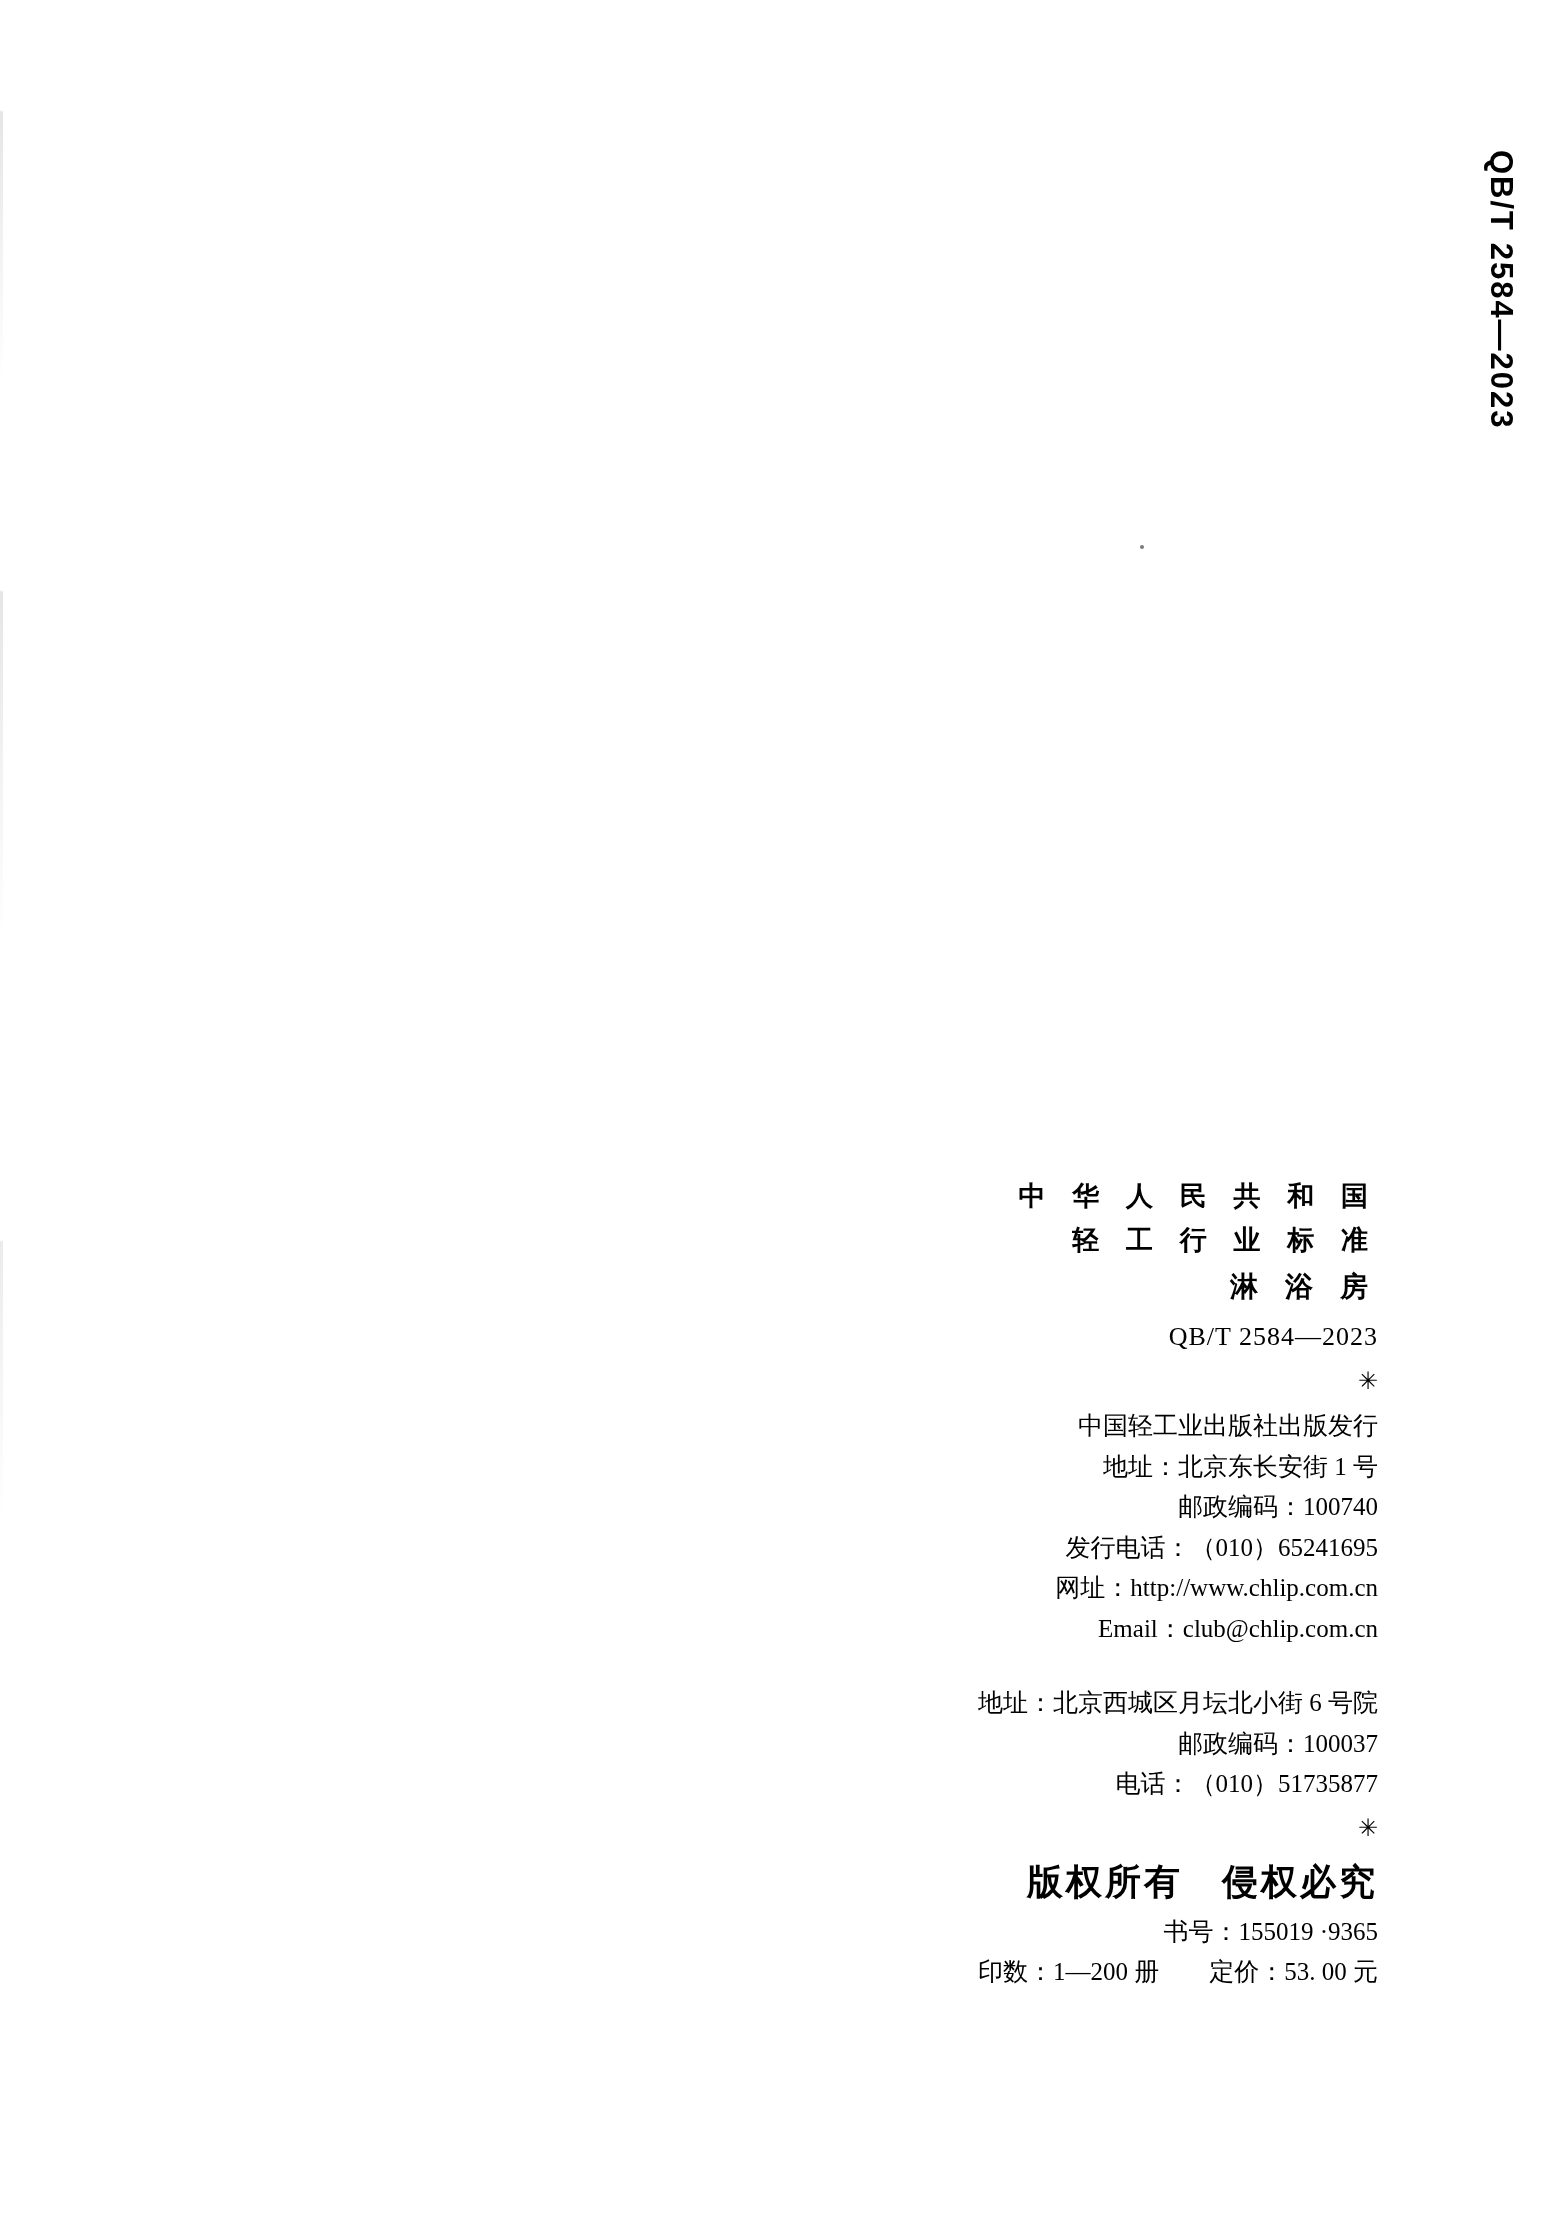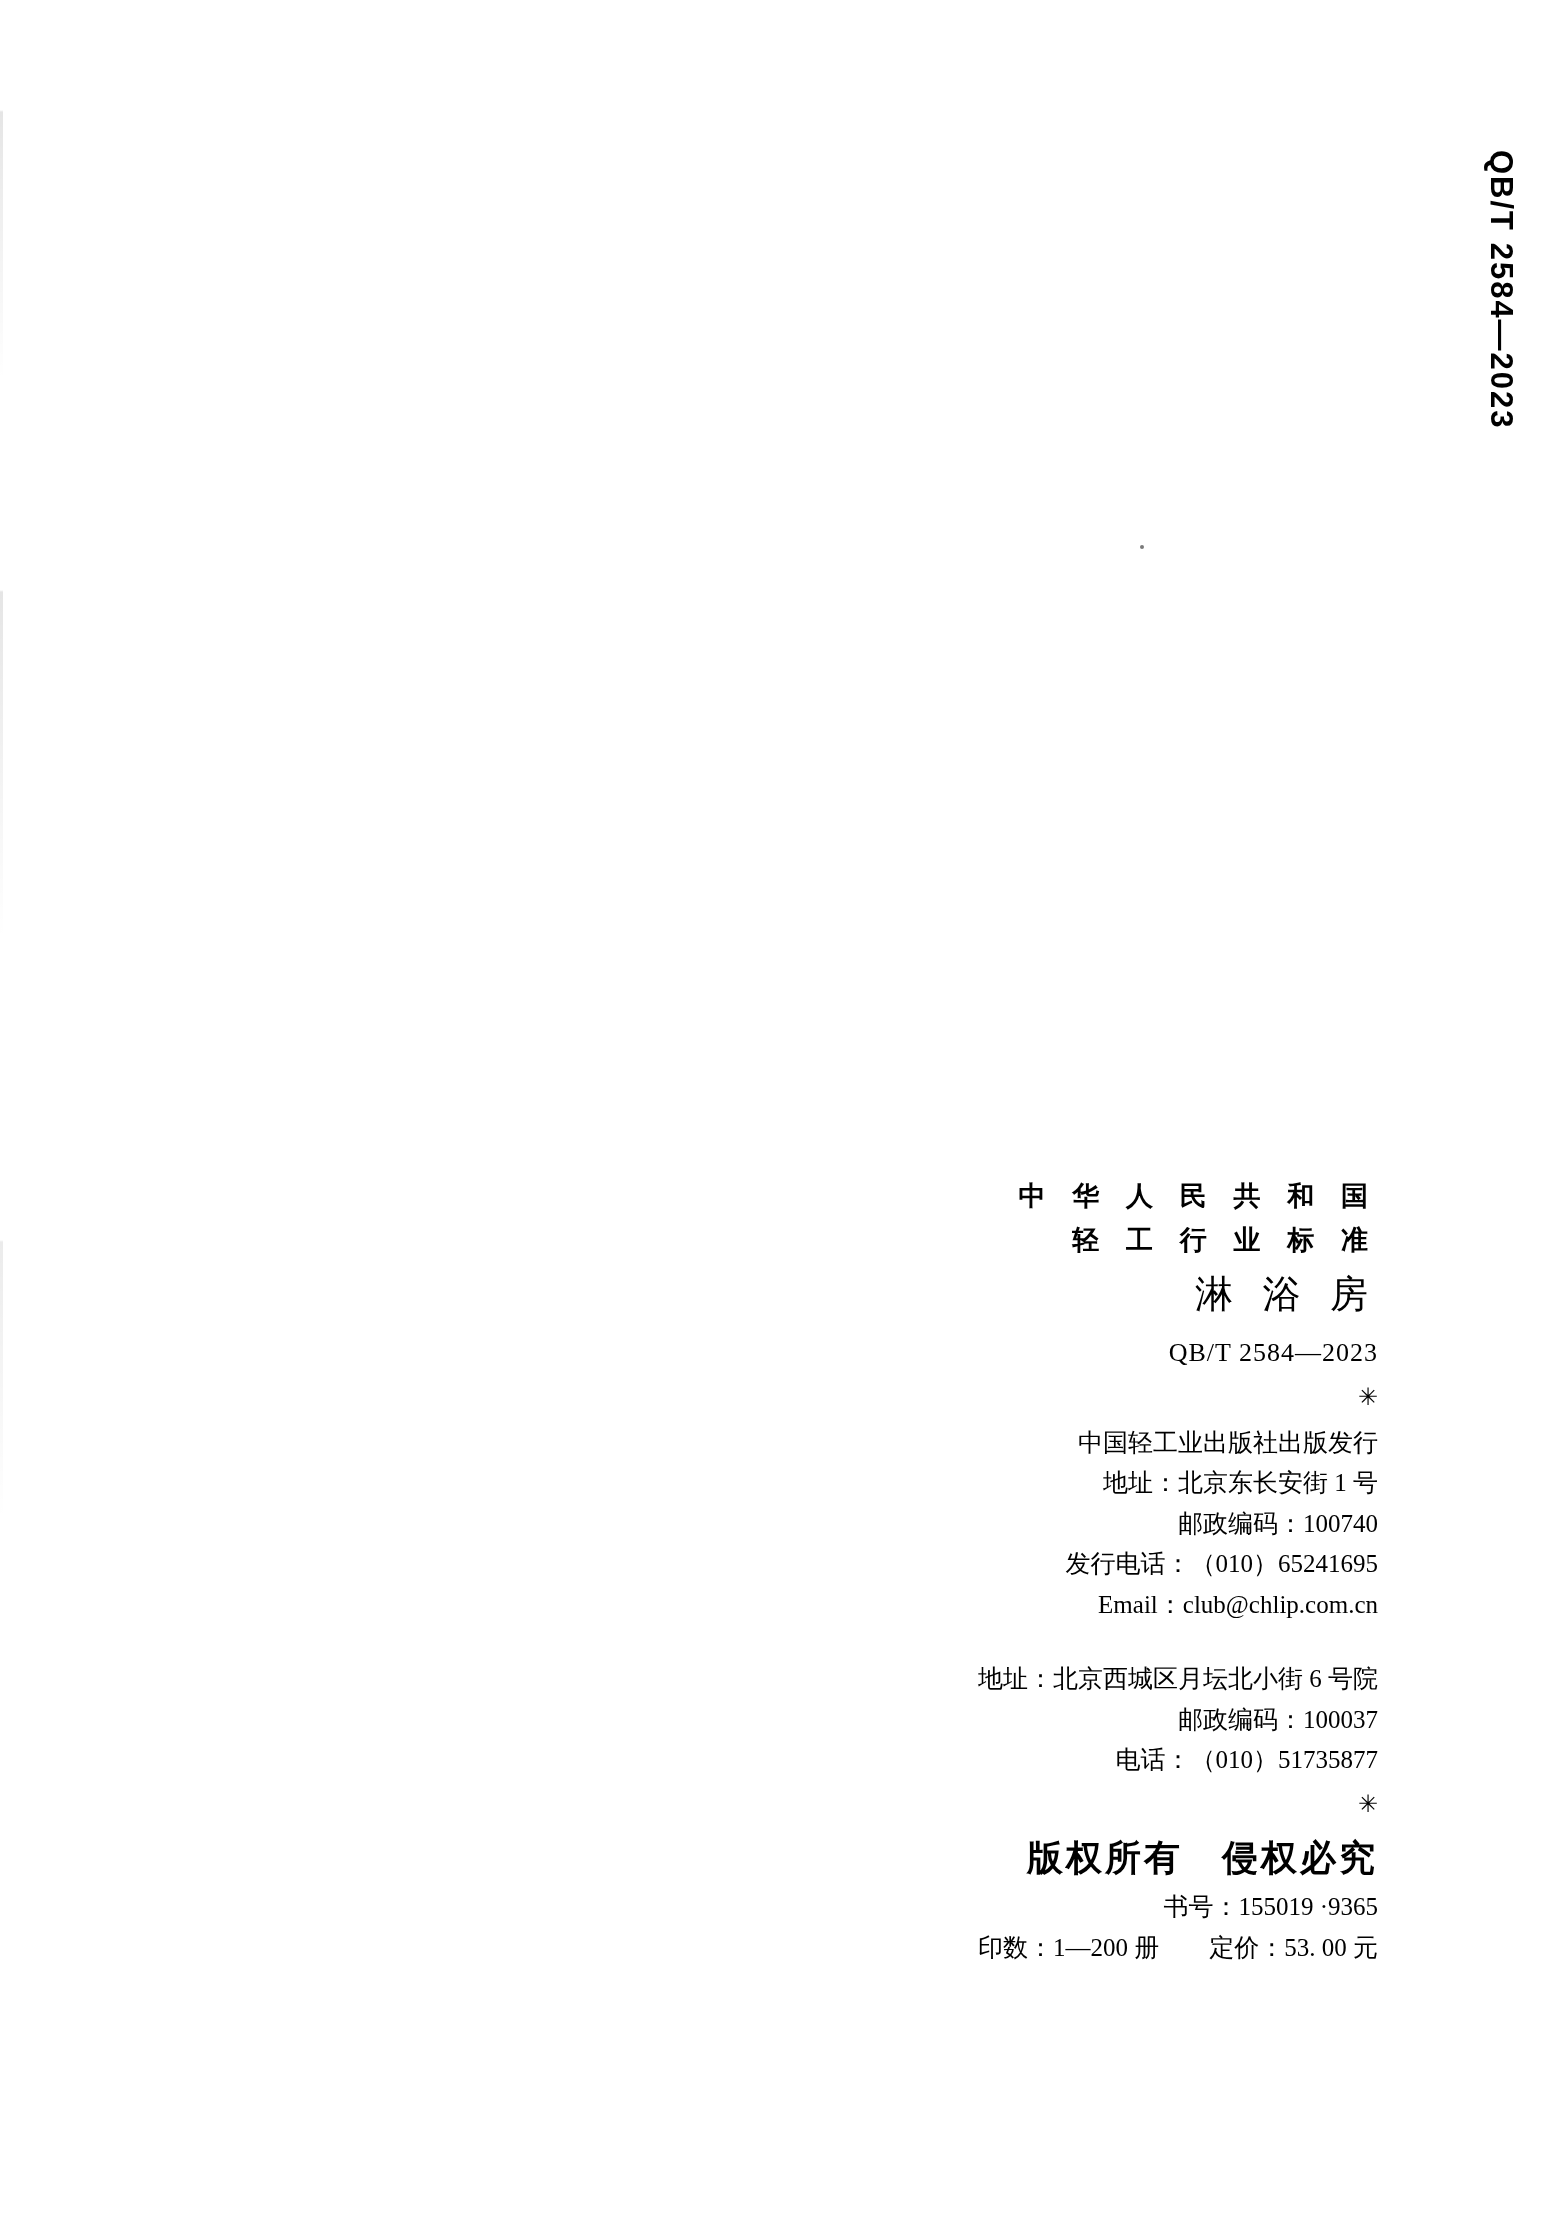--- a/index.html
+++ b/index.html
@@ -68,22 +68,22 @@
     line-height: 1.62;
     white-space: nowrap;
   }
   .l-spaced {
     font-weight: bold;
     font-size: 27px;
     letter-spacing: 10px;
     padding-left: 10px;
   }
   .title-big {
-    font-weight: normal;
-    font-size: 38px;
+    font-weight: bold;
+    font-size: 28px;
     letter-spacing: 10px;
     padding-left: 10px;
     margin-top: 2px;
     margin-left: 20px;
   }
   .stdno {
     font-size: 26px;
     letter-spacing: 1px;
     margin-top: 6px;
   }
@@ -115,20 +115,21 @@
     <div class="line l-spaced">轻 工 行 业 标 准</div>
     <div class="line title-big">淋 浴 房</div>
     <div class="line stdno">QB/T 2584—2023</div>
 
     <div class="star">✳</div>
 
     <div class="line">中国轻工业出版社出版发行</div>
     <div class="line">地址：北京东长安街 1 号</div>
     <div class="line">邮政编码：100740</div>
     <div class="line">发行电话：（010）65241695</div>
+    <div class="line">网址：http://www.chlip.com.cn</div>
     <div class="line">Email：club@chlip.com.cn</div>
 
     <div class="gap-1"></div>
 
     <div class="line">地址：北京西城区月坛北小街 6 号院</div>
     <div class="line">邮政编码：100037</div>
     <div class="line">电话：（010）51735877</div>
 
     <div class="star">✳</div>
 

